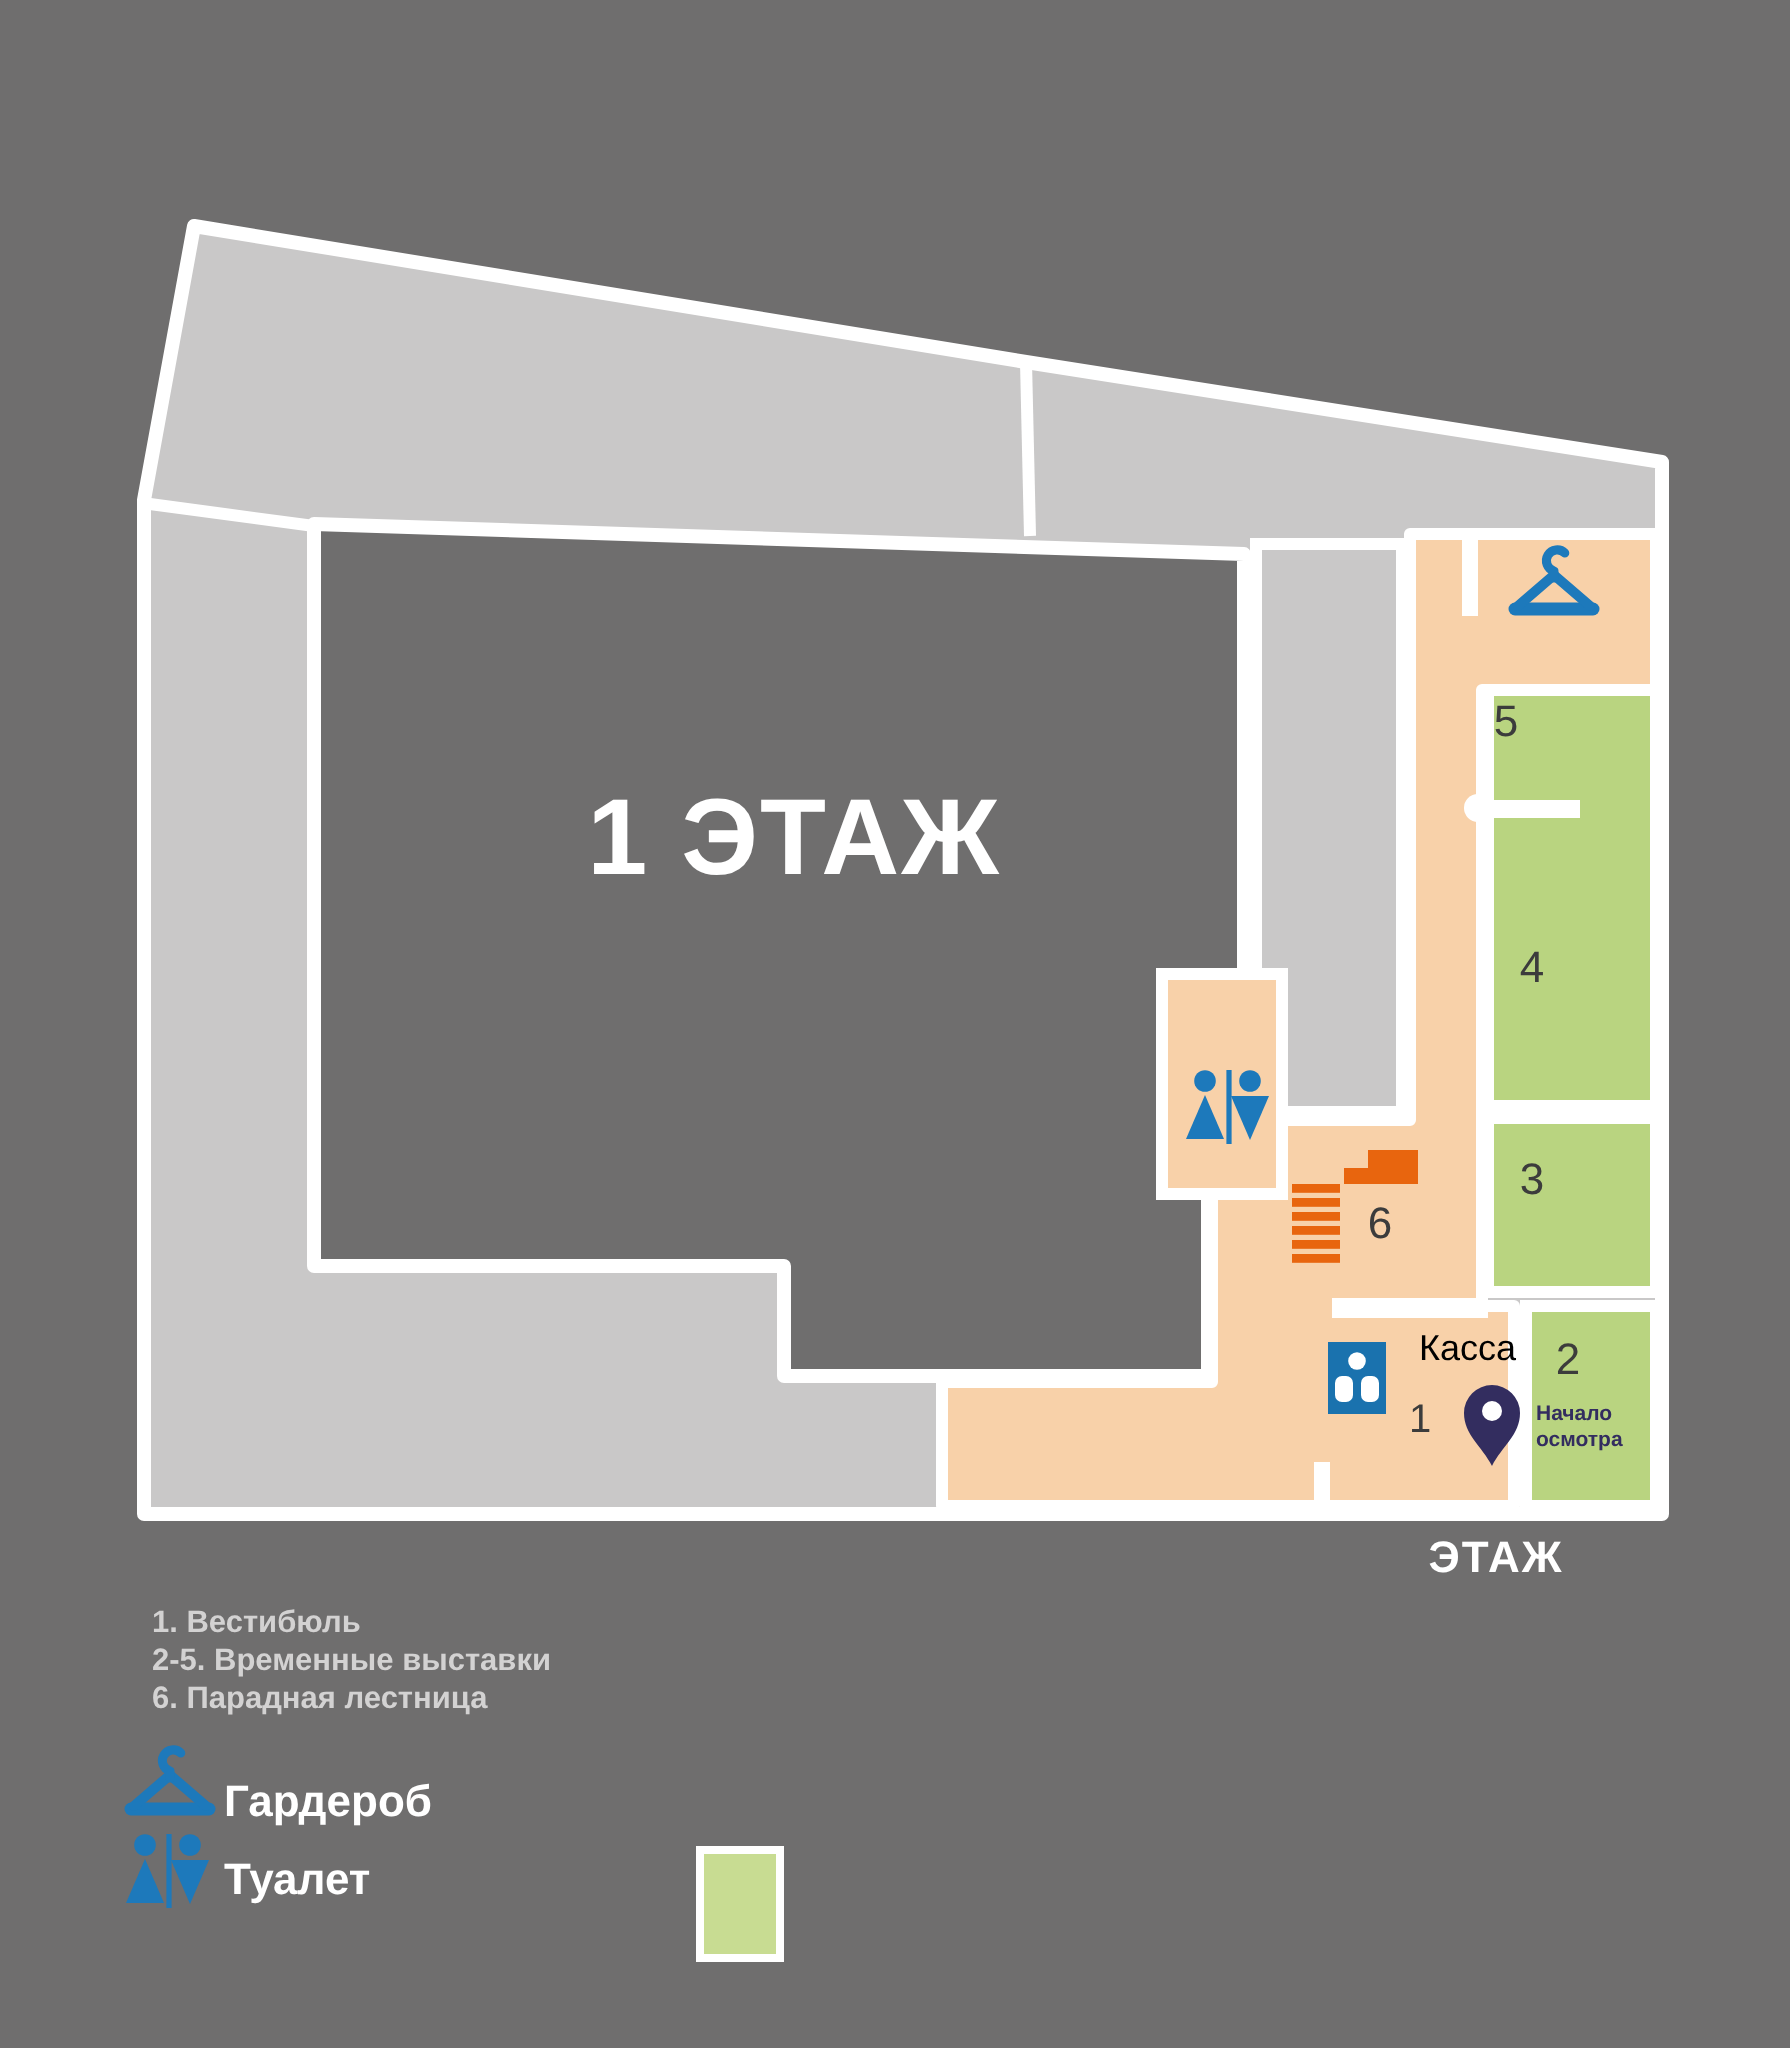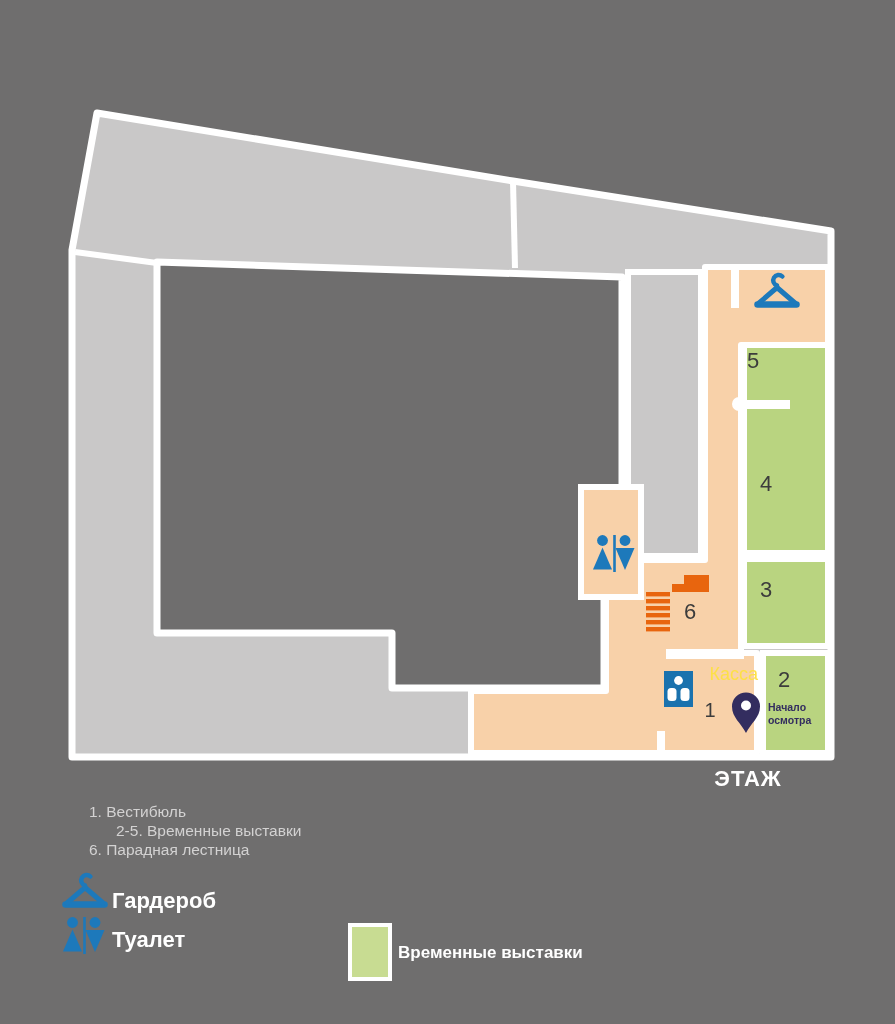--- a/index.html
+++ b/index.html
@@ -11,25 +11,25 @@
                font-size:54px;font-weight:bold;letter-spacing:1px;white-space:nowrap;}
   .entrance{left:696px;top:766px;width:104px;text-align:center;color:#fff;
             font-size:22px;font-weight:bold;letter-spacing:1px;}
   .num{color:#3c3c3c;font-size:22px;width:22px;text-align:center;line-height:1;}
   .num-1{left:699px;top:700px;font-size:20px;}
   .num-2{left:773px;top:669px;}
   .num-3{left:755px;top:579px;}
   .num-4{left:755px;top:473px;}
   .num-5{left:742px;top:350px;}
   .num-6{left:679px;top:601px;}
-  .kassa{left:688px;top:664px;width:70px;text-align:right;color:#fde047;font-size:18px;}
+  .kassa{left:688px;top:664px;width:70px;text-align:right;color:#000000;font-size:18px;}
   .tour-start{left:768px;top:701px;width:56px;color:#332d5f;font-size:10.5px;
               font-weight:bold;line-height:12.5px;}
-  .legend-line{left:89px;color:#d3d2d2;font-size:15.5px;line-height:19px;}
-  .ll-0{top:802px;} .ll-1{top:821px;margin-left:27px;} .ll-2{top:840px;}
+  .legend-line{left:76px;color:#d3d2d2;font-size:15.5px;line-height:19px;font-weight:bold;}
+  .ll-0{top:802px;} .ll-1{top:821px;} .ll-2{top:840px;}
   .legend-bold{color:#ffffff;font-size:22px;font-weight:bold;}
   .lb-cloak{left:112px;top:888px;}
   .lb-wc{left:112px;top:927px;}
   .lb-temp{left:398px;top:943px;font-size:17px;}
   .swatch{left:348px;top:923px;width:44px;height:58px;box-sizing:border-box;
           background:#c8dc92;border:4px solid #ffffff;}
 </style>
 </head>
 <body>
 
@@ -91,34 +91,34 @@
       <rect x="667.5" y="688" width="9" height="13" rx="3.5" fill="#ffffff"></rect>
       <rect x="680.5" y="688" width="9" height="13" rx="3.5" fill="#ffffff"></rect>
     </g>
 
     <g>
       <path d="M746,733 C741,723 732,717.5 732,706.5 A14,14 0 1 1 760,706.5 C760,717.5 751,723 746,733 Z" fill="#332d5f"></path>
       <circle cx="746" cy="705.5" r="5" fill="#ffffff"></circle>
     </g>
   </svg>
 
+  <div class="abs floor-title">1 ЭТАЖ</div>
   <div class="abs entrance">ЭТАЖ</div>
   <div class="abs kassa">Касса</div>
   <div class="abs tour-start">Начало осмотра</div>
 
   <div class="abs num num-1">1</div>
   <div class="abs num num-2">2</div>
   <div class="abs num num-3">3</div>
   <div class="abs num num-4">4</div>
   <div class="abs num num-5">5</div>
   <div class="abs num num-6">6</div>
 
   <div class="abs legend-line ll-0">1. Вестибюль</div>
   <div class="abs legend-line ll-1">2-5. Временные выставки</div>
   <div class="abs legend-line ll-2">6. Парадная лестница</div>
 
   <div class="abs legend-bold lb-cloak">Гардероб</div>
   <div class="abs legend-bold lb-wc">Туалет</div>
 
   <div class="abs swatch"></div>
-  <div class="abs legend-bold lb-temp">Временные выставки</div>
 
 </div>
 
 </body></html>

